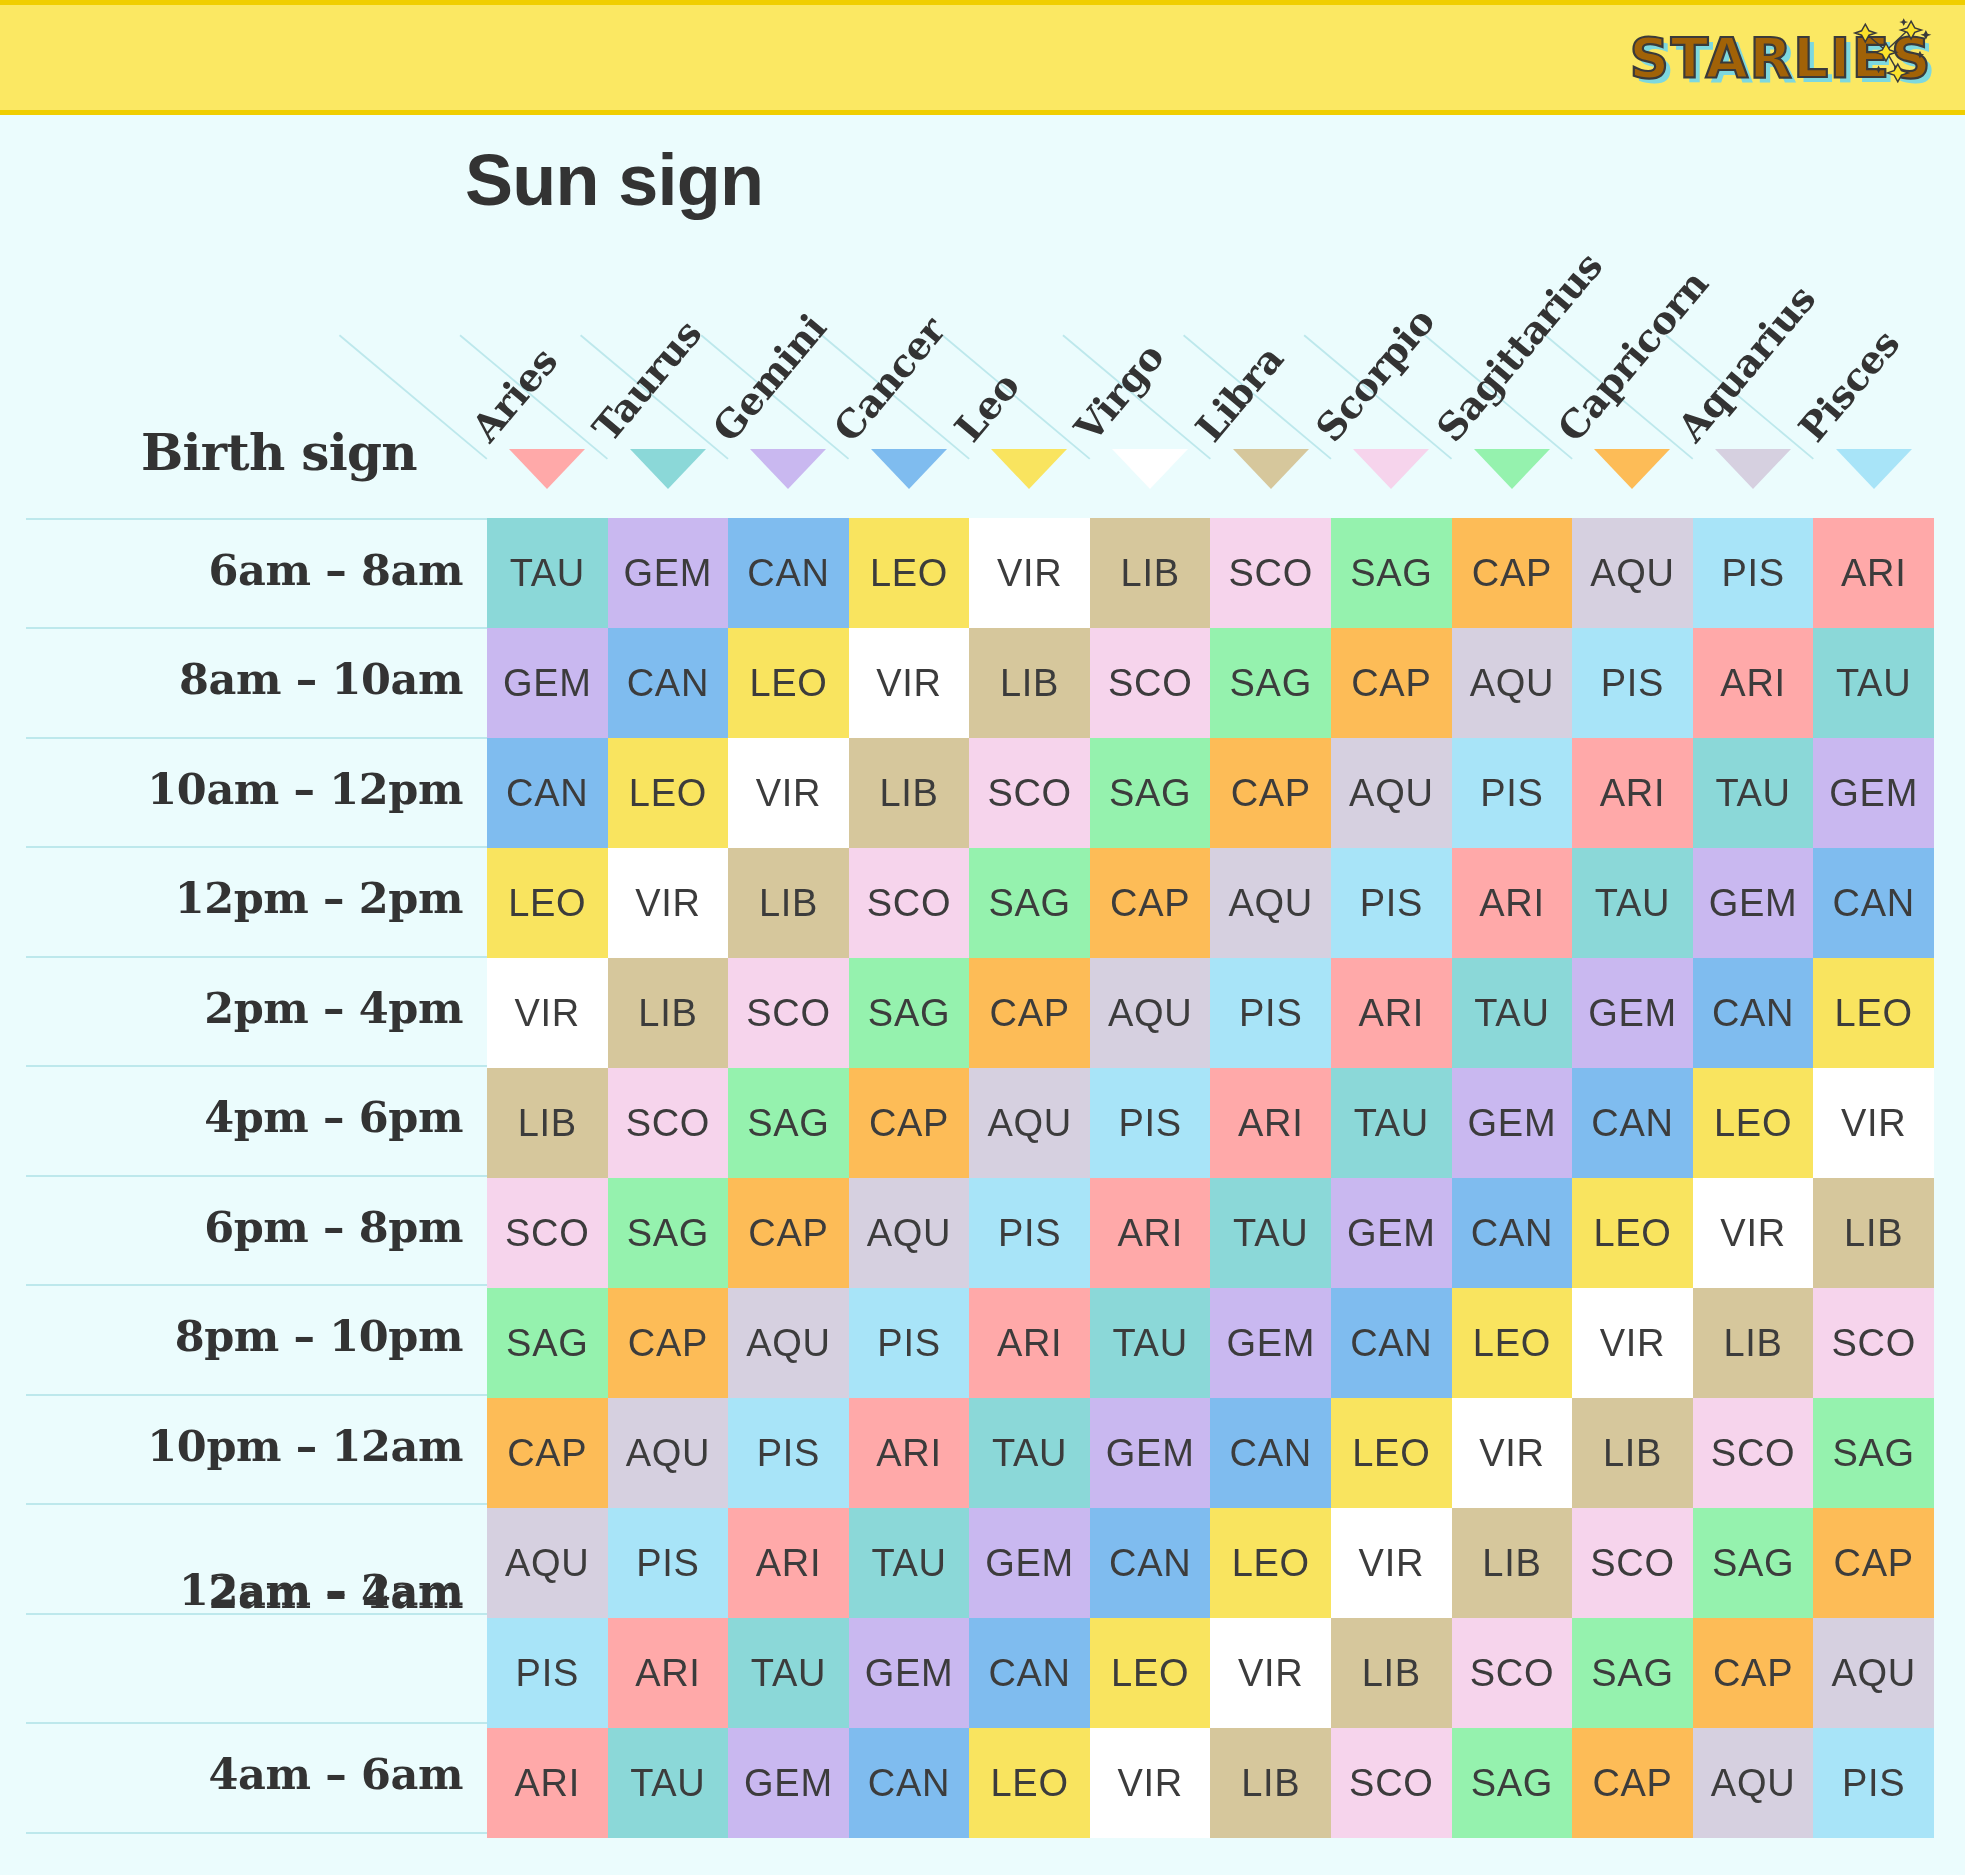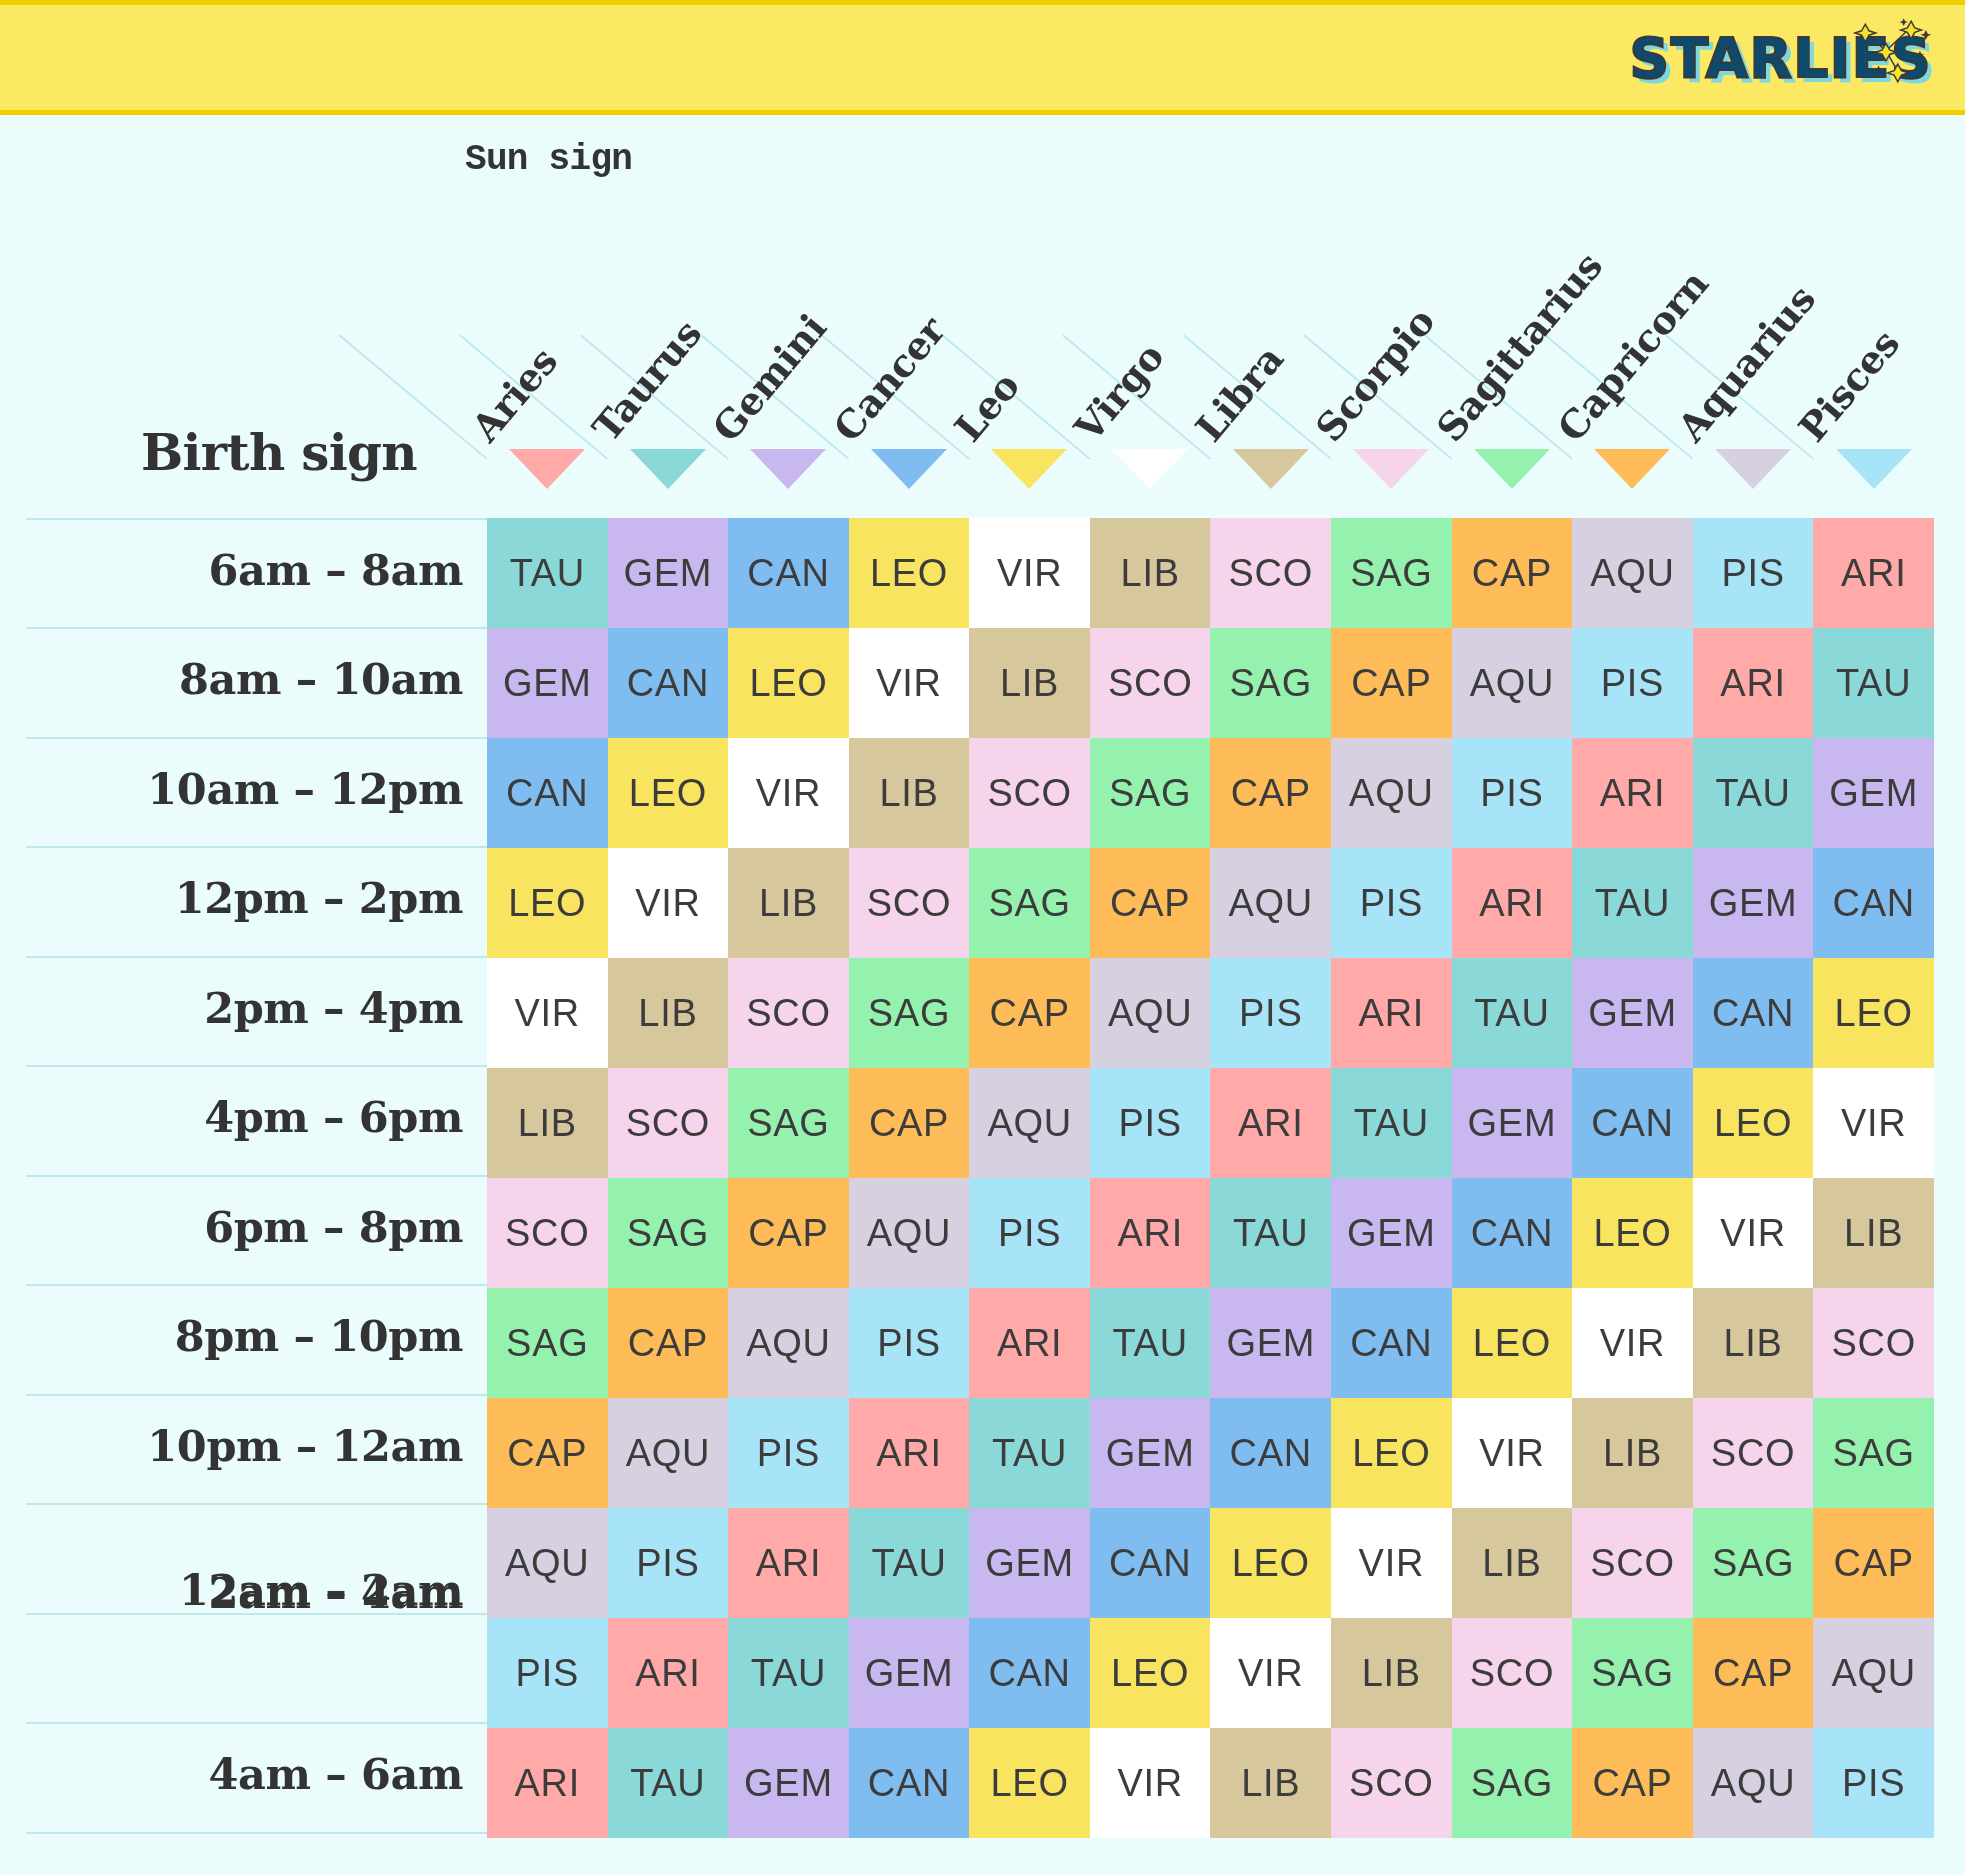--- a/index.html
+++ b/index.html
@@ -21,35 +21,35 @@
   }
   #logo-wrap{
     position:absolute;right:33px;top:50%;transform:translateY(-50%);
     display:flex;align-items:center;
   }
   #logo-text{
     font-family:"DejaVu Sans",sans-serif;
     font-weight:bold;
     font-size:55px;
     letter-spacing:1.5px;
-    color:#0c4a6e;
+    color:#a16207;
     -webkit-text-stroke:2.2px #3a3a3a;
     text-shadow:5.2px 5.2px 0 #7DD8DF;
     line-height:1;
     white-space:nowrap;
   }
   #logo-stars{
     position:absolute;left:222px;top:-13.3px;width:96px;height:67px;pointer-events:none;
   }
 
   
   #sun-sign-title{
     position:absolute;left:465px;top:139px;
-    font-family:Liberation Mono, monospace;
-    font-weight:bold;font-size:36px;color:#333333;
+    font-family:Liberation Sans, sans-serif;
+    font-weight:bold;font-size:72px;color:#333333;
     letter-spacing:-0.7px;
   }
   #birth-time-title{
     position:absolute;left:141px;top:423px;
     font-family:"DejaVu Serif",serif;
     font-weight:bold;font-size:50px;color:#333333;
     letter-spacing:-0.7px;
   }
 
   

